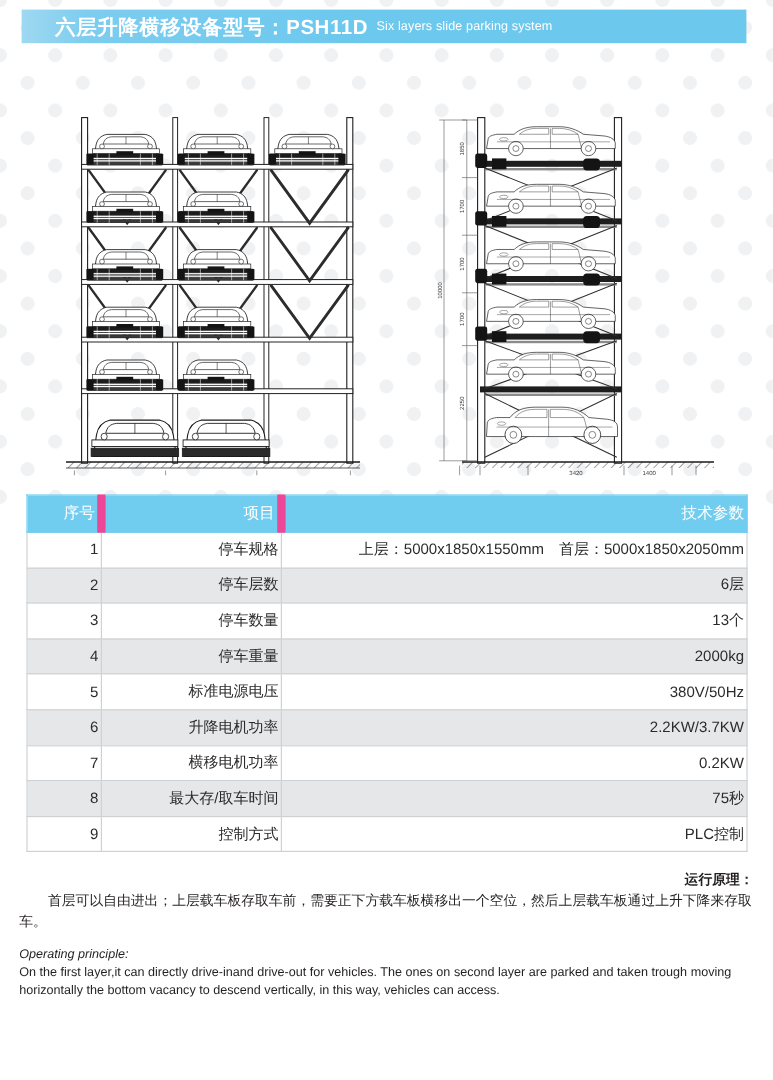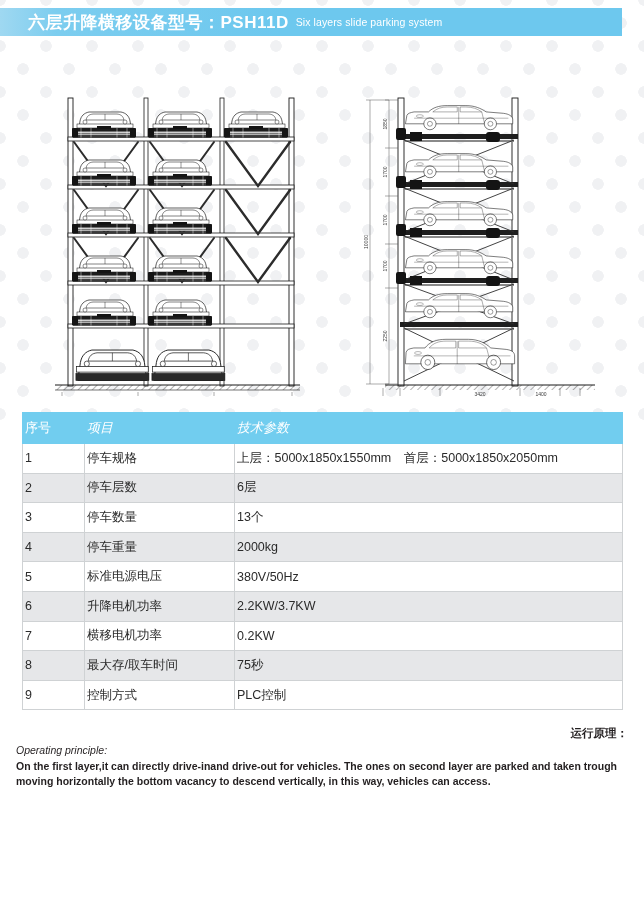--- a/index.html
+++ b/index.html
@@ -18,21 +18,21 @@
       radial-gradient(circle, #f0f1f3 5.5px, rgba(240,241,243,0) 6px),
       radial-gradient(circle, #f0f1f3 5.5px, rgba(240,241,243,0) 6px);
     background-size:46px 46px,46px 46px;
     background-position:0 0,23px 23px;
     z-index:0;
   }
 
   
   .header-wrap{position:relative;z-index:2;padding:8px 0 0 0;}
   .header-bar{
-    margin-right:22px;
+    margin-left:18px;margin-right:22px;
     height:28px;
     background:linear-gradient(90deg,#9fd8f1 0%,#7ccdef 9%,#6dc8ee 45%,#6dc8ee 100%);
     display:flex;align-items:center;
     padding-left:28px;
     box-sizing:border-box;
   }
   .header-cn{
     color:#ffffff;font-weight:bold;font-size:17px;letter-spacing:.5px;
     white-space:nowrap;line-height:1;
   }
@@ -50,48 +50,48 @@
   
   table.spec{
     position:relative;z-index:2;
     border-collapse:collapse;
     margin:16px 0 0 22px;
     width:600px;
     table-layout:fixed;
   }
   table.spec th,table.spec td{
     border:1px solid #cfd2d4;
-    text-align:left;
+    text-align:right;
     vertical-align:middle;
     font-size:12.5px;
     color:#2b2b2b;
     height:28.6px;
     padding:0 2px;
   }
   table.spec thead th{
     background:#71cdef;
     color:#ffffff;
     font-weight:normal;
     font-size:13px;
     border:1px solid #71cdef;
     height:30px;
   }
-  table.spec thead th.hdr-sep{border-left:1px solid #ec4899;font-style:italic;}
+  table.spec thead th.hdr-sep{border-left:7px solid #ec4899;}
   table.spec tbody tr:nth-child(odd) td{background:#ffffff;}
   table.spec tbody tr:nth-child(even) td{background:#e6e7e9;}
   col.c1{width:62px;}
   col.c2{width:150px;}
   col.c3{width:388px;}
 
   
   .principle{position:relative;z-index:2;margin:16px 0 0 16px;width:612px;}
   .pr-title{font-size:11.5px;font-weight:bold;color:#231f20;margin-bottom:2px;text-align:right;}
   .pr-cn{font-size:11.5px;line-height:1.5;color:#231f20;text-indent:24px;margin-bottom:10px;}
   .pr-en-title{font-size:10.5px;color:#231f20;line-height:1.45;font-style:italic;}
-  .pr-en{font-size:10.5px;color:#231f20;line-height:1.45;font-weight:bold;}
+  .pr-en{font-size:10.5px;color:#231f20;line-height:1.45;}
 </style>
 </head>
 <body>
 
 <div class="dots"></div>
 
 <div class="header-wrap">
   <div class="header-bar">
     <span class="header-cn">六层升降横移设备型号：PSH11D</span>
     <span class="header-en">Six layers slide parking system</span>
@@ -485,15 +485,16 @@
     <tr>
       <td>9</td>
       <td>控制方式</td>
       <td>PLC控制</td>
     </tr>
   </tbody>
 </table>
 
 <div class="principle">
   <div class="pr-title">运行原理：</div>
+  <div class="pr-cn">首层可以自由进出；上层载车板存取车前，需要正下方载车板横移出一个空位，然后上层载车板通过上升下降来存取车。</div>
   <div class="pr-en-title">Operating principle:</div>
   <div class="pr-en">On the first layer,it can directly drive-inand drive-out for vehicles. The ones on second layer are parked and taken trough moving horizontally the bottom vacancy to descend vertically, in this way, vehicles can access.</div>
 </div>
 
 </body></html>

